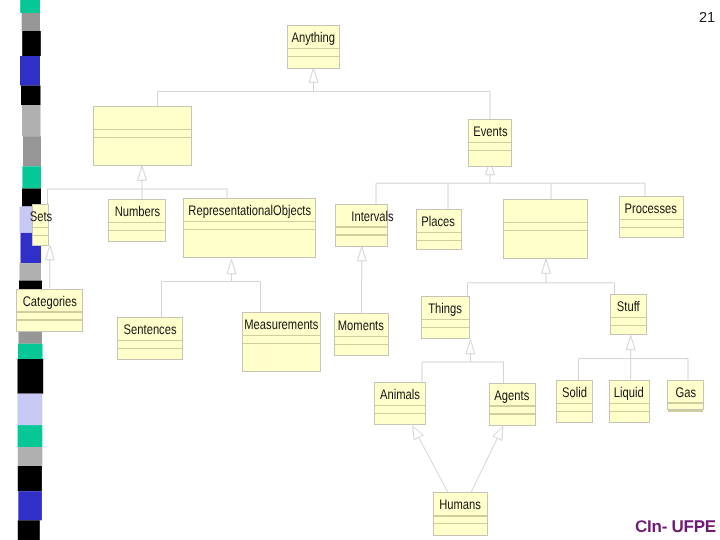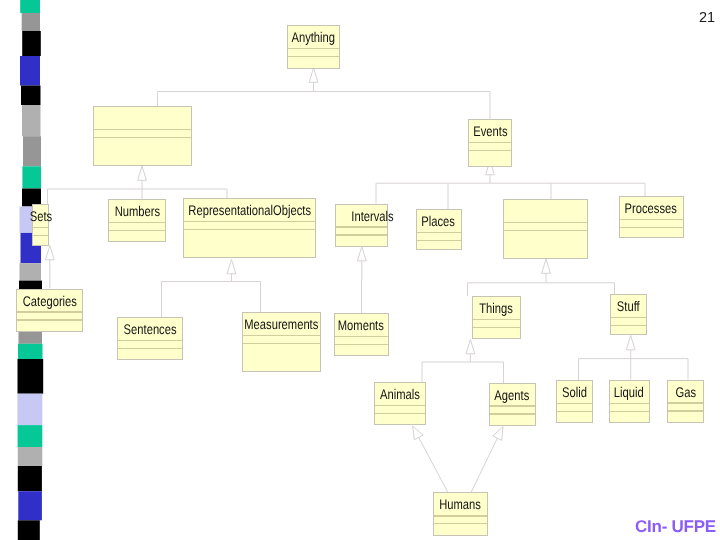--- a/index.html
+++ b/index.html
@@ -10,21 +10,21 @@
   .node{position:absolute;box-sizing:border-box;background:#ffffcc;
         border:1px solid #c6c4b4;}
   .node .title{position:absolute;left:0;top:0;right:0;height:22px;
         display:flex;align-items:center;justify-content:center;
         color:#111;white-space:nowrap;font-size:14px;}
   .node .title span{display:inline-block;transform:scaleX(0.80);transform-origin:center;}
   .node .sep{position:absolute;left:0;right:0;height:1.6px;background:#d2cd9c;}
   #edges{position:absolute;left:0;top:0;width:720px;height:540px;pointer-events:none;}
   #strip{position:absolute;left:0;top:0;pointer-events:none;}
   .pagenum{position:absolute;color:#1a1a1a;left:699px;top:11px;font-size:14.5px;line-height:14.5px;}
-  .brand{position:absolute;color:#8b5cf6;font-weight:bold;left:635px;top:518px;font-size:17px;line-height:17px;letter-spacing:-0.25px;}
+  .brand{position:absolute;color:#701a75;font-weight:bold;left:635px;top:518px;font-size:17px;line-height:17px;letter-spacing:-0.25px;}
 </style>
 </head>
 <body>
 
 <div id="stage">
   <svg id="strip" width="60" height="540">
       <rect x="20.2" y="0" width="19.8" height="13" fill="#06c897"></rect>
       <rect x="21.7" y="13" width="18.3" height="18" fill="#969696"></rect>
       <rect x="22.2" y="31" width="18.6" height="25" fill="#000000"></rect>
       <rect x="20" y="56" width="20" height="29.5" fill="#3030c8"></rect>
@@ -184,21 +184,21 @@
         <div class="sep" style="top:21.8px;"></div>
         <div class="sep" style="top:29.5px;"></div>
       </div>
       <div class="node" style="left:333.5px;top:313px;width:55px;height:42.5px;">
         <div class="title" style="height:22px;">
           <span>Moments</span>
         </div>
         <div class="sep" style="top:21.8px;"></div>
         <div class="sep" style="top:29.5px;"></div>
       </div>
-      <div class="node" style="left:472px;top:296px;width:48.5px;height:43px;">
+      <div class="node" style="left:421px;top:296px;width:48.5px;height:43px;">
         <div class="title" style="height:22px;">
           <span>Things</span>
         </div>
         <div class="sep" style="top:21.8px;"></div>
         <div class="sep" style="top:29.5px;"></div>
       </div>
       <div class="node" style="left:610px;top:294px;width:36.5px;height:41px;">
         <div class="title" style="height:22px;">
           <span>Stuff</span>
         </div>
@@ -226,21 +226,21 @@
         <div class="sep" style="top:21.8px;"></div>
         <div class="sep" style="top:29.5px;"></div>
       </div>
       <div class="node" style="left:608.5px;top:380px;width:41px;height:42.5px;">
         <div class="title" style="height:22px;">
           <span>Liquid</span>
         </div>
         <div class="sep" style="top:21.8px;"></div>
         <div class="sep" style="top:29.5px;"></div>
       </div>
-      <div class="node" style="left:667px;top:379.5px;width:37px;height:43px;padding-left:19px;">
+      <div class="node" style="left:667px;top:379.5px;width:37px;height:30px;padding-left:19px;">
         <div class="title" style="height:22px;">
           <span>Gas</span>
         </div>
         <div class="sep" style="top:21.8px;"></div>
         <div class="sep" style="top:29.5px;"></div>
       </div>
       <div class="node" style="left:433.3px;top:492.3px;width:54.4px;height:43.3px;">
         <div class="title" style="height:22px;">
           <span>Humans</span>
         </div>

